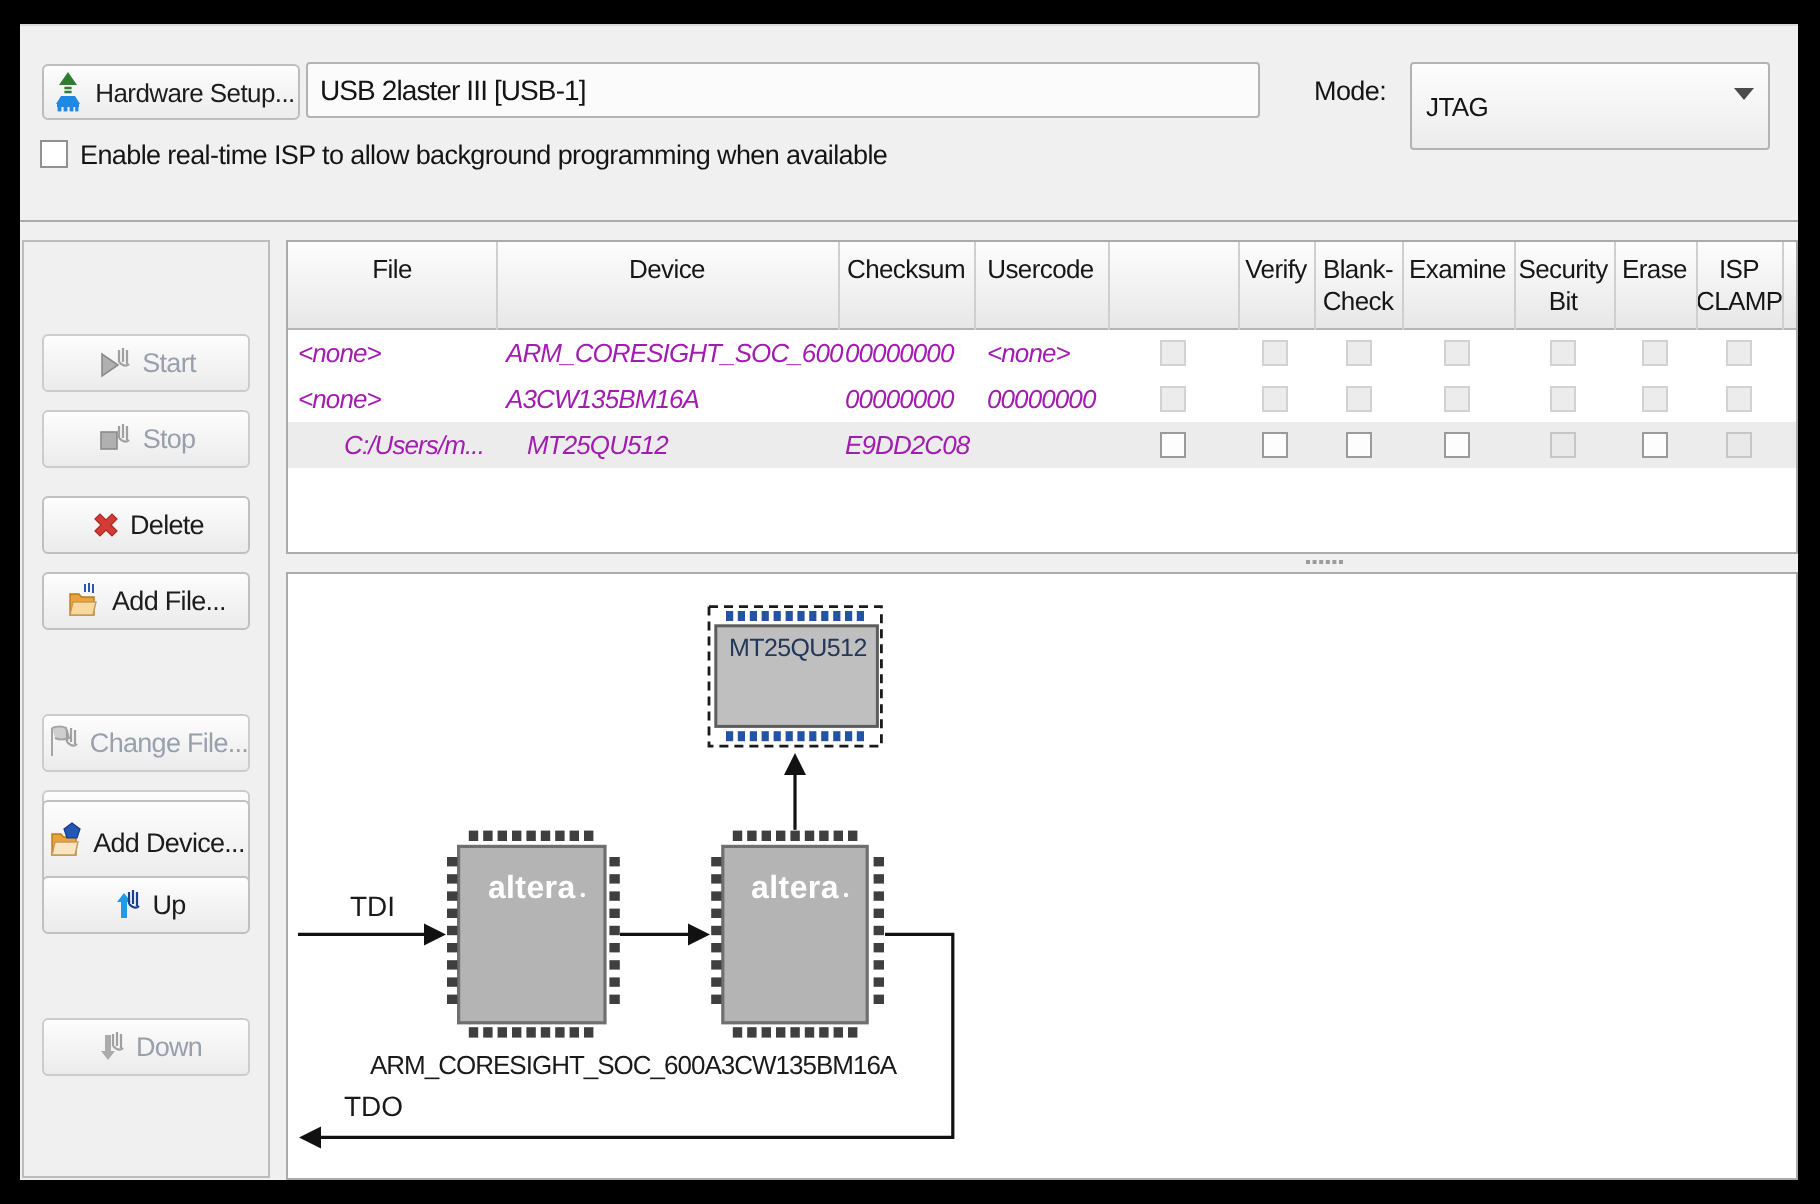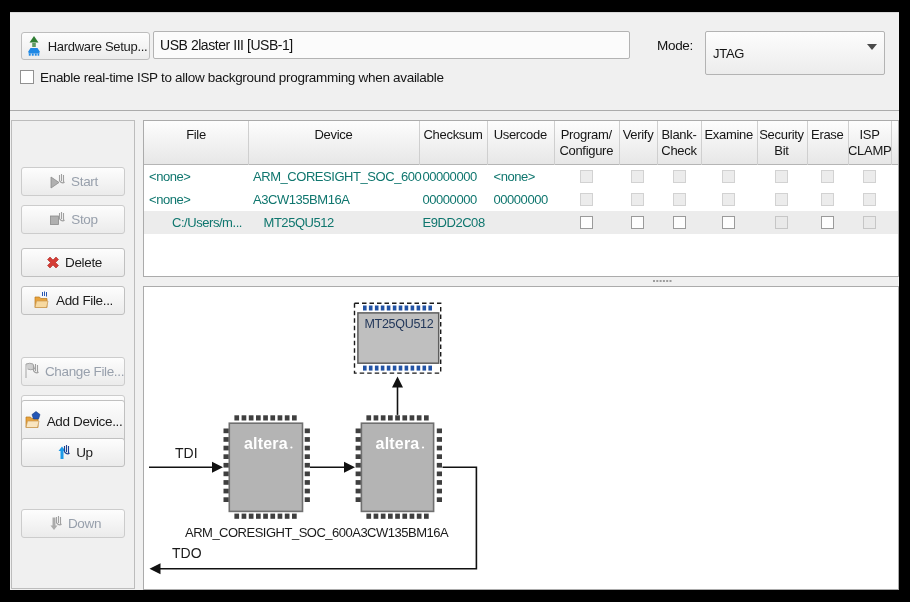--- a/index.html
+++ b/index.html
@@ -21,21 +21,21 @@
   background:linear-gradient(#fdfdfd,#ebebeb); border:1px solid #c0c0c0; border-radius:3px;
   font-size:13.5px; letter-spacing:-0.35px; color:#1c1c1c; white-space:nowrap; }
 .btn svg { flex:0 0 auto; }
 .btn.dis { color:#98a0ac; border-color:#cccccc;margin-top:33px; }
 #tpanel { position:absolute; left:143px; top:120px; width:756px; height:157px; background:#fff; border:1px solid #ababab; overflow:hidden; }
 #thead { position:absolute; left:-1px; top:-1px; width:757px; height:45px; background:linear-gradient(#fdfdfd,#e7e7e7); border:1px solid #b5b5b5; }
 .hc { position:absolute; top:0; height:44px; text-align:center; font-size:13px; letter-spacing:-0.3px; color:#161616; }
 .hc .h1 { margin-top:5px; height:17px; line-height:17px; }
 .hc .h2 { height:17px; line-height:15px; }
 .cl { position:absolute; top:0; width:1px; height:44px; background:#cfcfcf; }
-.cell { position:absolute; font-size:13px; letter-spacing:-0.45px; color:#0f766e; white-space:nowrap; }
+.cell { position:absolute; font-size:13px; letter-spacing:-0.45px; color:#a21caf; white-space:nowrap;font-style:italic; }
 .hl { position:absolute; left:0; top:90px; width:755px; height:23px; background:#ececec; }
 .cb { position:absolute; }
 .cb.d { background:#ececec; border:1px solid #d2d2d2; }
 .cb.d2 { background:#e9e9e9; border:1px solid #c6c6c6; }
 .cb.e { background:#fdfdfd; border:1px solid #9a9a9a; }
 #dots { position:absolute; left:653px; top:280px; width:20px; height:3px; }
 #dpanel { position:absolute; left:143px; top:286px; width:756px; height:304px; background:#fff; border:1px solid #ababab; }
 </style></head><body>
 <div id="page">
  <div id="win"></div>
@@ -151,24 +151,20 @@
           <div class="h1">Device</div>
           <div class="h2"></div>
         </div>
         <div class="hc" style="left:275px;width:68px">
           <div class="h1">Checksum</div>
           <div class="h2"></div>
         </div>
         <div class="hc" style="left:343px;width:66.5px">
           <div class="h1">Usercode</div>
           <div class="h2"></div>
-        </div>
-        <div class="hc" style="left:409.5px;width:65.5px">
-          <div class="h1">Program/</div>
-          <div class="h2">Configure</div>
         </div>
         <div class="hc" style="left:475px;width:38px">
           <div class="h1">Verify</div>
           <div class="h2"></div>
         </div>
         <div class="hc" style="left:513px;width:44px">
           <div class="h1">Blank-</div>
           <div class="h2">Check</div>
         </div>
         <div class="hc" style="left:557px;width:55.5px">

